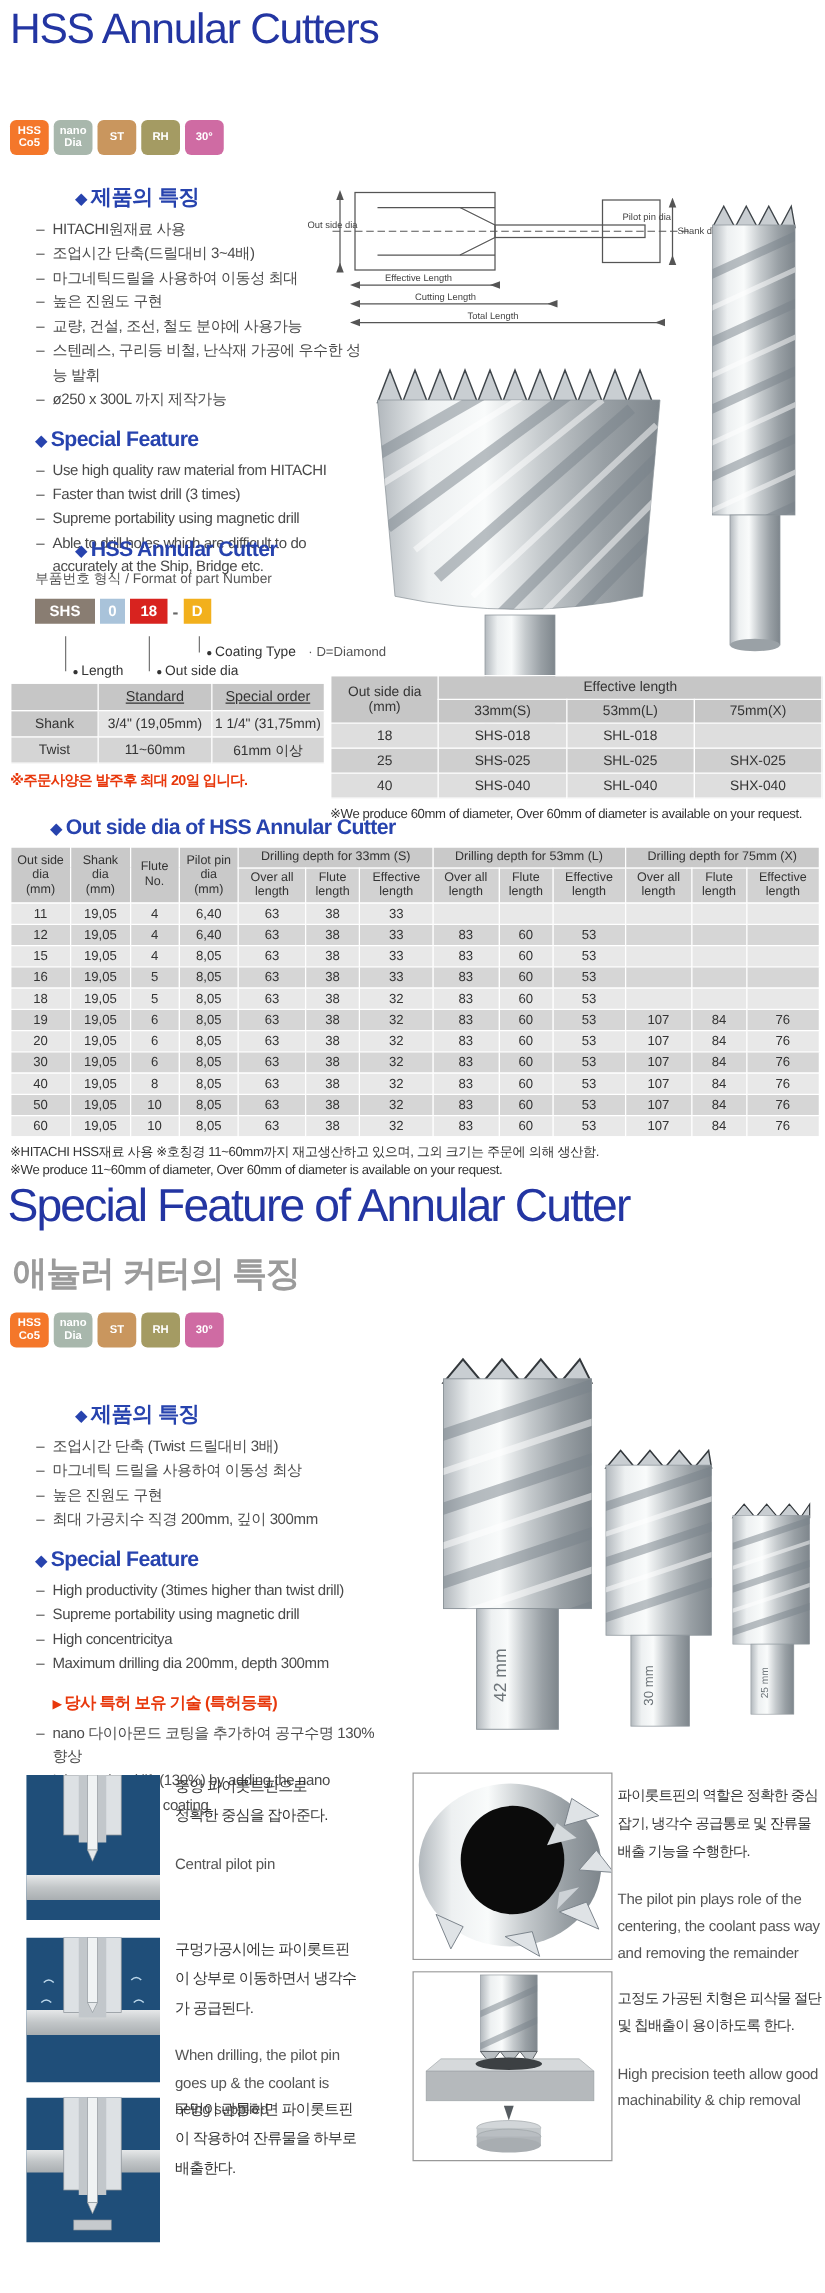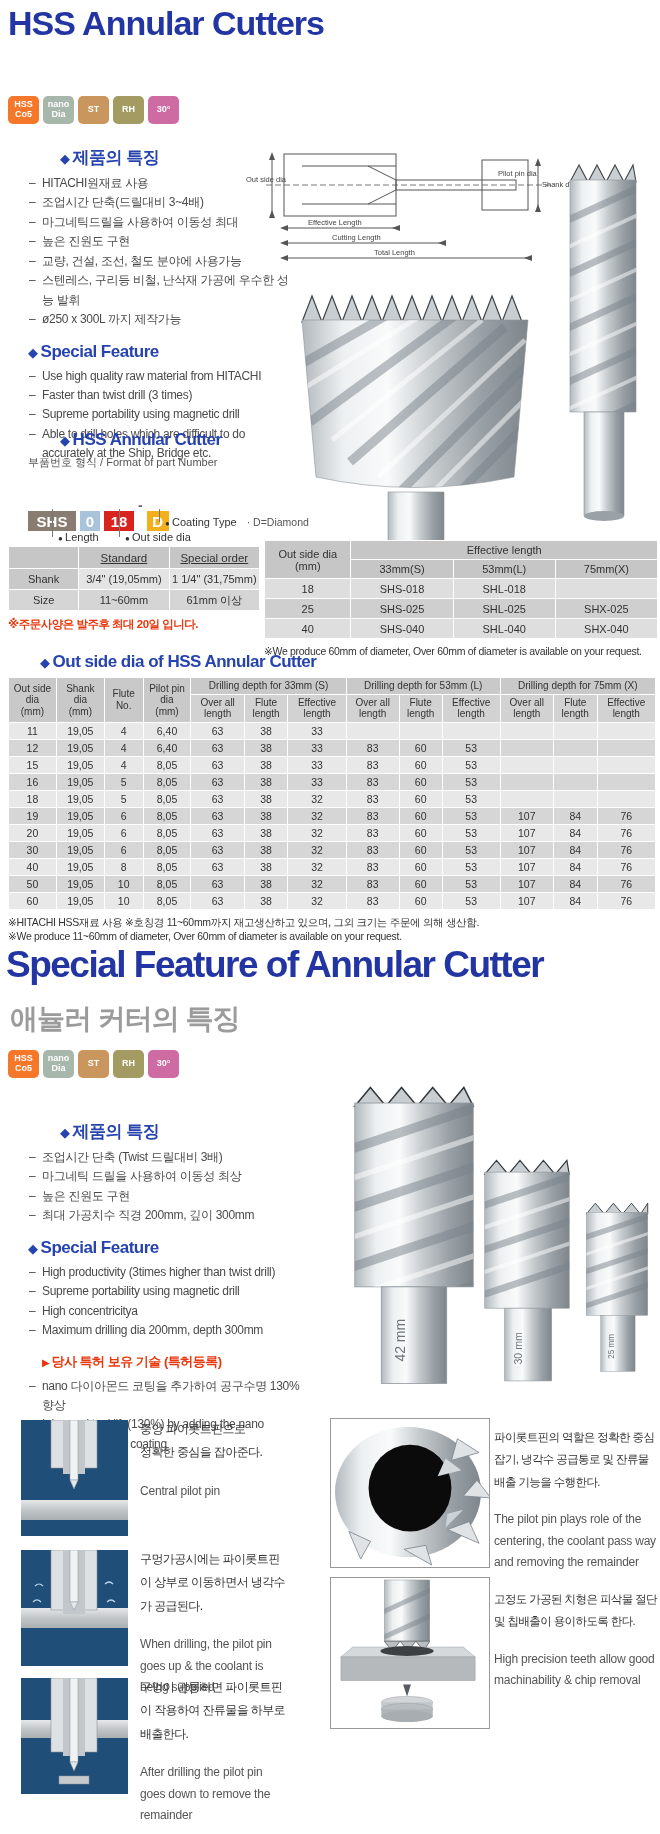--- a/index.html
+++ b/index.html
@@ -1,19 +1,19 @@
 <!DOCTYPE html>
 <html><head>
 <meta charset="utf-8">
 <style>
   * { margin:0; padding:0; box-sizing:border-box; }
   body { background:#fff; font-family:"Liberation Sans","DejaVu Sans",sans-serif; }
   #page { position:relative; width:660px; height:1834px; background:#fff; overflow:hidden; }
 
-  .h1 { position:absolute; font-weight:bold; color:#2335a2; letter-spacing:-1px; }
+  .h1 { position:absolute; font-weight:normal; color:#2335a2; letter-spacing:-1px; }
   #sec1-title { left:8px; top:4px; font-size:34px; }
   #sec2-title { left:6px; top:944px; font-size:37px; letter-spacing:-1.5px; }
   .sub { position:absolute; font-weight:bold; color:#9b9b9b; letter-spacing:-1px; }
   #sec1-sub { left:10px; top:52px; font-size:27px; }
   #sec2-sub { left:10px; top:1000px; font-size:28px; }
 
   .badges { position:absolute; display:flex; gap:4px; }
   #badges1 { left:8px; top:96px; }
   #badges2 { left:8px; top:1050px; }
   .badge { display:inline-flex; align-items:center; justify-content:center; width:31px; height:28px;
@@ -28,21 +28,21 @@
   #features1 { position:absolute; left:28px; top:146px; width:262px; }
   #features2 { position:absolute; left:28px; top:1120px; width:300px; }
   .patent-h { color:#e8380c; font-weight:bold; font-size:13px; margin:12px 0 6px 14px; letter-spacing:-0.5px; }
   .patent-h::before { content:"▶ "; font-size:10px; }
 
   #part-block { position:absolute; left:28px; top:430px; width:320px; }
   #part-sub { font-size:11px; color:#555; margin:2px 0 9px; }
   #part-diagram { position:relative; height:78px; }
   .pbox-row { display:flex; align-items:center; }
   .pbox { display:inline-flex; align-items:center; justify-content:center; height:20px; color:#fff;
-          font-weight:bold; font-size:15px; margin-right:4px;margin-top:32px; }
+          font-weight:bold; font-size:12px; margin-right:4px; }
   .pbox-sep { font-size:14px; color:#666; margin:0 4px 0 0; font-weight:bold; }
   .cline { position:absolute; border-left:1px solid #777; width:0; }
   .callout { position:absolute; font-size:11px; color:#333; white-space:nowrap; }
   .callout::before { content:"● "; font-size:8px; }
   .callout small { color:#555; font-size:10.5px; margin-left:10px; }
 
   table.t { border-collapse:collapse; width:100%; }
   table.t th, table.t td { border:1.5px solid #fff; text-align:center; padding:2px 2px; font-weight:normal; color:#333; }
   #spec-wrap { position:absolute; left:8px; top:546px; width:252px; }
   .spec th { background:#c6c6c6; font-size:11.5px; height:22px;text-decoration:underline; }
@@ -240,21 +240,21 @@
         <th style="width:36%">Special order</th>
       </tr>
         </thead>
       <tbody>
           <tr>
             <td>Shank</td>
             <td>3/4" (19,05mm)</td>
             <td>1 1/4" (31,75mm)</td>
           </tr>
           <tr>
-            <td>Size</td>
+            <td>Twist</td>
             <td>11~60mm</td>
             <td>61mm 이상</td>
           </tr>
         </tbody>
     </table>
     <div class="red-note">※주문사양은 발주후 최대 20일 입니다.</div>
   </div>
 
   <div id="order-wrap">
     <table class="t order">
@@ -661,23 +661,20 @@
       <rect x="30" y="0" width="46" height="74" fill="#dde1e4" stroke="#8c9399" stroke-width="0.6"></rect>
       <rect x="42" y="0" width="22" height="78" fill="#c2c7cb"></rect>
       <rect x="49" y="0" width="8" height="84" fill="#f0f3f4" stroke="#8c9399" stroke-width="0.5"></rect>
       <polygon points="49,84 57,84 53,93" fill="#e6e9eb" stroke="#8c9399" stroke-width="0.5"></polygon>
       <rect x="38" y="98" width="30" height="8" fill="#c6cacd" stroke="#8c9399" stroke-width="0.5"></rect>
     </svg>
     <div class="ptext-l" style="top:266px">
       <div class="pko">구멍이 관통하면 파이롯트핀
 이 작용하여 잔류물을 하부로
 배출한다.</div>
-      <div class="pen">After drilling the pilot pin
-goes down to remove the
-remainder</div>
     </div>
 
     <svg class="pimg-r" style="top:8px; height:150px" viewBox="0 0 160 150">
       <rect width="160" height="150" fill="#fff"></rect>
       <ellipse cx="78" cy="74" rx="74" ry="66" fill="url(#mg)"></ellipse>
       <g fill="#dfe3e6" stroke="#7a828a" stroke-width="0.8">
         <polygon points="128,20 150,34 122,42"></polygon>
           <polygon points="148,62 162,80 134,78"></polygon>
         <polygon points="140,104 150,126 118,112"></polygon>
           <polygon points="96,128 102,148 74,132"></polygon>

